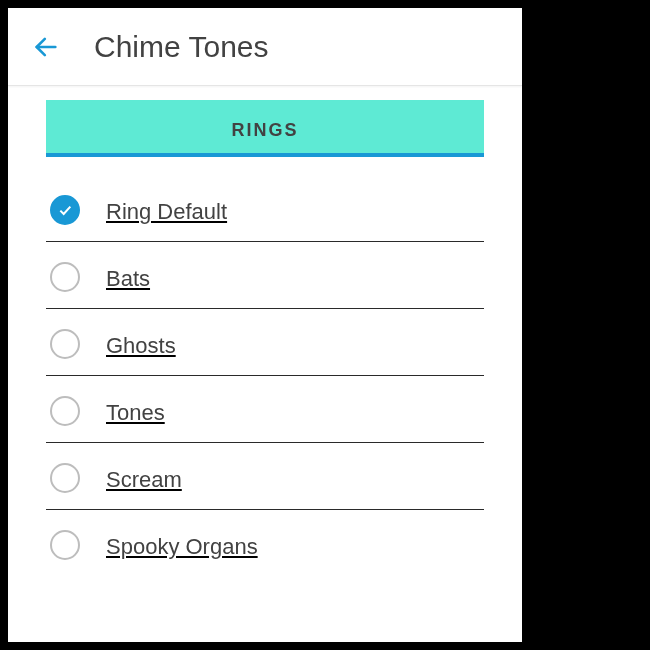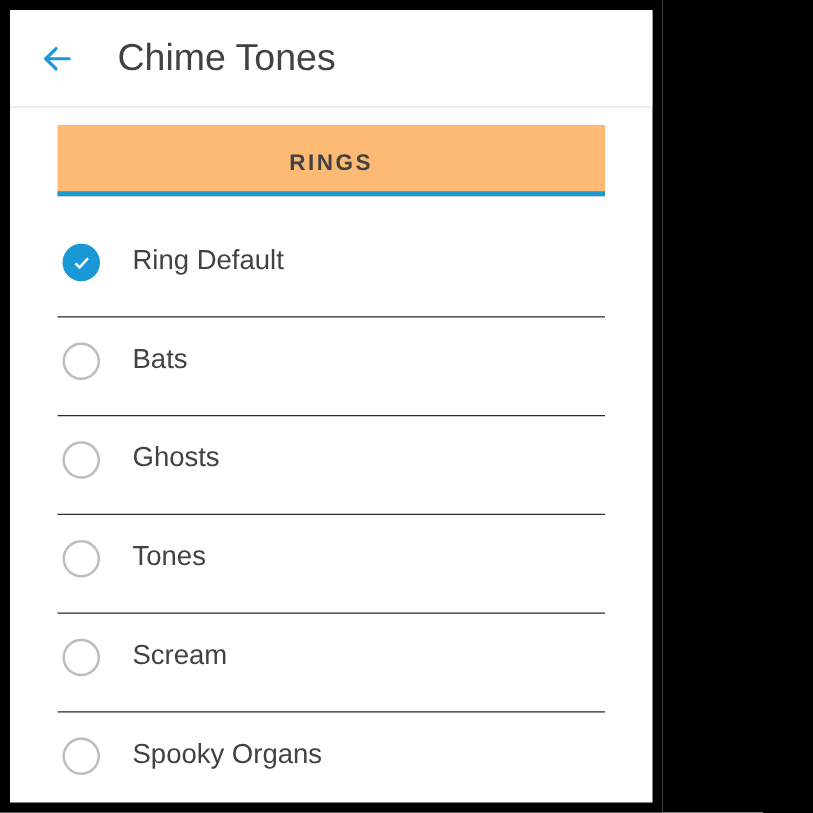--- a/index.html
+++ b/index.html
@@ -38,21 +38,21 @@
   .page-title {
     font-size: 30px;
     font-weight: 400;
     color: #424242;
   }
   .content {
     padding: 14px 38px 0 38px;
   }
   .tabs {
     display: flex;
-    background: #fdba74;
+    background: #5eead4;
   }
   .tab {
     flex: 1;
     text-align: center;
     padding: 20px 0 16px 0;
     font-size: 18px;
     font-weight: 700;
     letter-spacing: 2px;
     color: #6a6a6a;
     cursor: pointer;
@@ -66,24 +66,25 @@
     position: absolute;
     left: 0; right: 0; bottom: 0;
     height: 4px;
     background: #1998d5;
   }
   .list {
     margin-top: 18px;
   }
   .item {
     display: flex;
-    align-items: flex-start;
-    padding: 20px 4px 28px 4px;
+    align-items: flex-end;
+    padding: 20px 4px 16px 4px;
     border-bottom: 1.5px solid #2a2a2a;
     cursor: pointer;
+    text-decoration: underline;
   }
   .item:last-child { border-bottom: none; }
   .radio {
     width: 30px;
     height: 30px;
     border: 2px solid #bdbdbd;
     border-radius: 50%;
     margin-right: 26px;
     display: flex;
     align-items: center;

